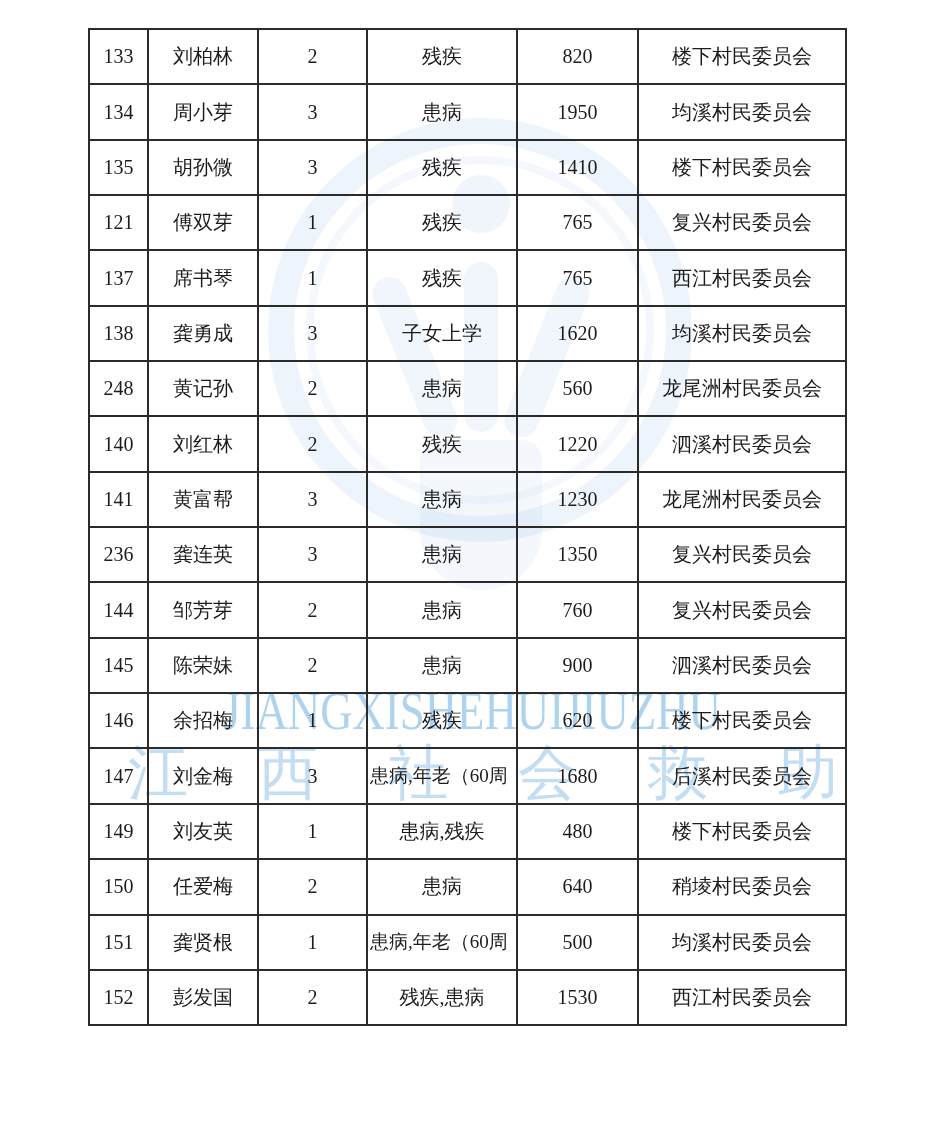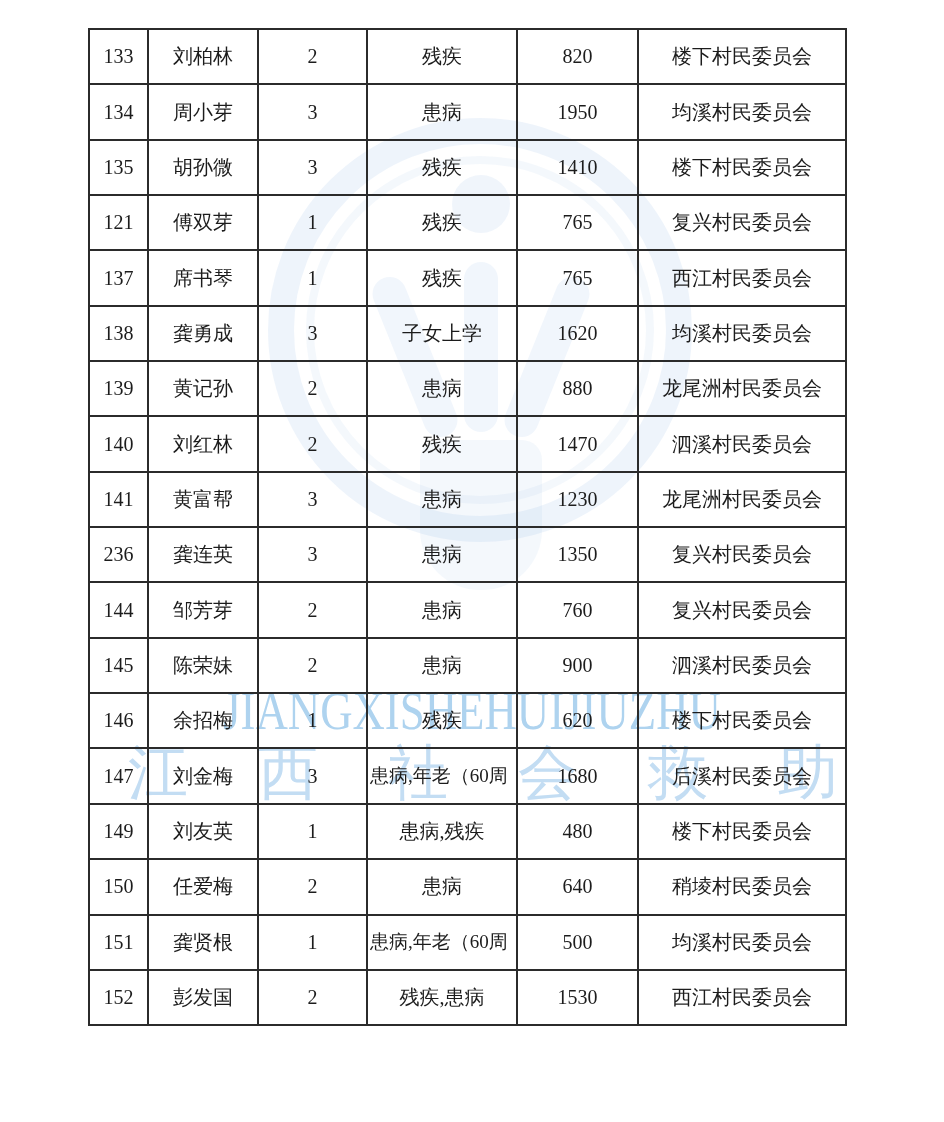--- a/index.html
+++ b/index.html
@@ -275,53 +275,53 @@
           </td>
           <td>
             <div class="cellwrap">1620</div>
           </td>
           <td>
             <div class="cellwrap">均溪村民委员会</div>
           </td>
         </tr>
         <tr>
           <td>
-            <div class="cellwrap">139</div>
+            <div class="cellwrap">248</div>
           </td>
           <td>
             <div class="cellwrap">黄记孙</div>
           </td>
           <td>
             <div class="cellwrap">2</div>
           </td>
           <td>
             <div class="cellwrap">患病</div>
           </td>
           <td>
-            <div class="cellwrap">880</div>
+            <div class="cellwrap">560</div>
           </td>
           <td>
             <div class="cellwrap">龙尾洲村民委员会</div>
           </td>
         </tr>
         <tr>
           <td>
             <div class="cellwrap">140</div>
           </td>
           <td>
             <div class="cellwrap">刘红林</div>
           </td>
           <td>
             <div class="cellwrap">2</div>
           </td>
           <td>
             <div class="cellwrap">残疾</div>
           </td>
           <td>
-            <div class="cellwrap">1470</div>
+            <div class="cellwrap">1220</div>
           </td>
           <td>
             <div class="cellwrap">泗溪村民委员会</div>
           </td>
         </tr>
         <tr>
           <td>
             <div class="cellwrap">141</div>
           </td>
           <td>

